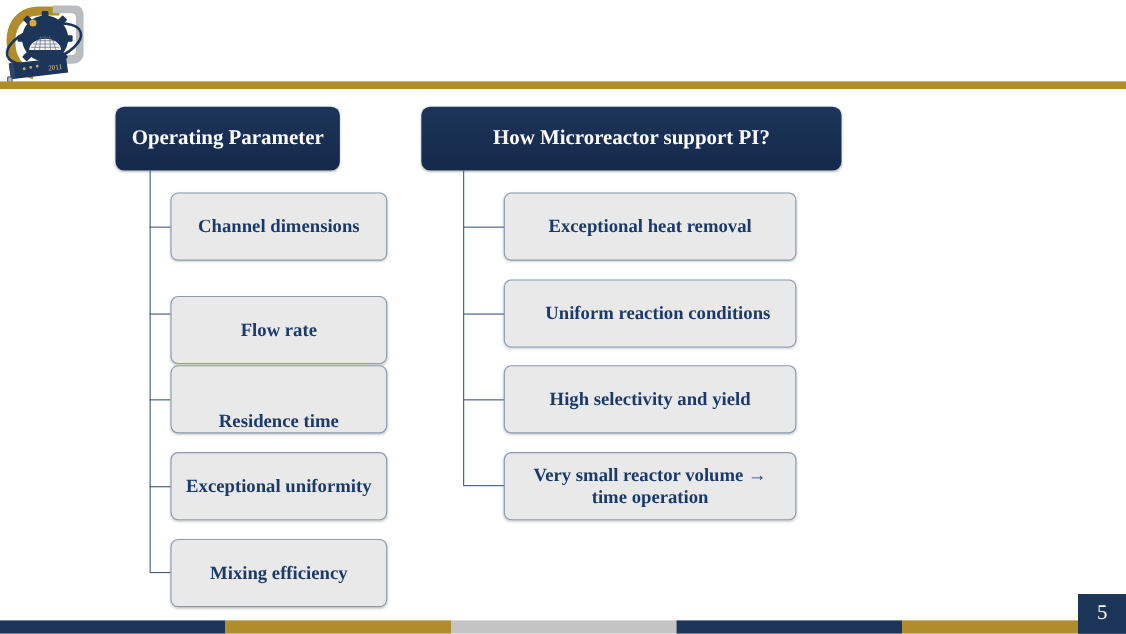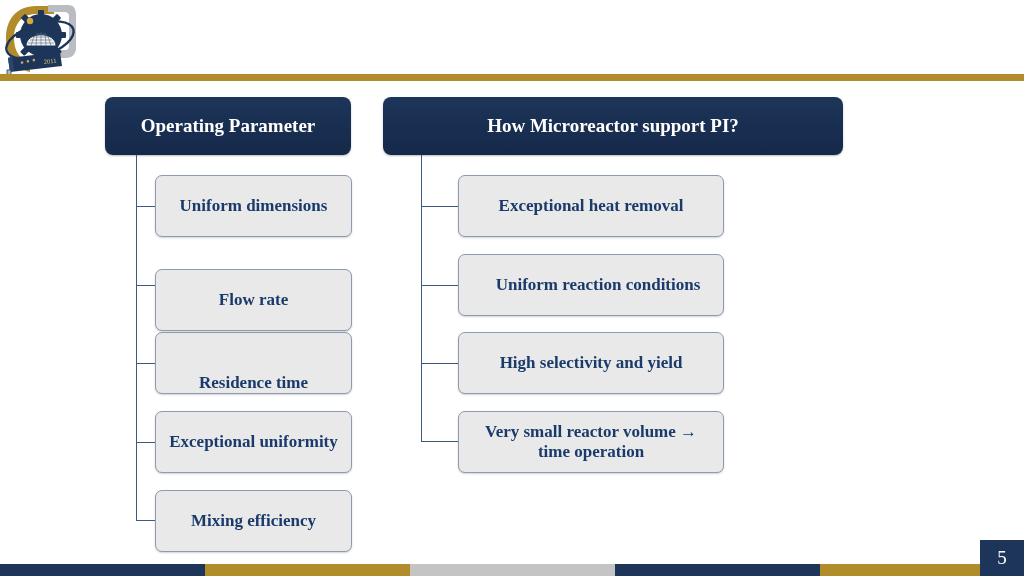--- a/index.html
+++ b/index.html
@@ -70,22 +70,22 @@
     height: 58px;
     border-radius: 8px;
     background: linear-gradient(180deg,#1d3559 0%, #15294a 100%);
     box-shadow: 0 1px 2px rgba(0,0,0,0.28);
     display: flex;
     align-items: center;
     justify-content: center;
     box-sizing: border-box;
     padding: 0 8px;
   }
-  #column-operating-parameter .tree-header { width: 246px; }
-  #column-microreactor-pi     .tree-header { width: 460px; }
+  #column-operating-parameter .tree-header { width: 204px; }
+  #column-microreactor-pi     .tree-header { width: 382px; }
   .tree-header-label {
     color: #ffffff;
     font-size: 19px;
     font-weight: bold;
     line-height: 1.08;
     text-align: center;
     font-family: "Liberation Serif", serif;
   }
 
   
@@ -223,21 +223,21 @@
   <div id="column-operating-parameter" class="tree-column">
 
     <div class="tree-header">
       <span class="tree-header-label">Operating Parameter</span>
     </div>
 
     <div class="trunk"></div>
 
     <div class="elbow" style="top:126px;"></div>
     <div class="tree-node" style="top:95px;">
-      <span class="tree-node-label">Uniform dimensions</span>
+      <span class="tree-node-label">Channel dimensions</span>
     </div>
 
     <div class="elbow" style="top:205px;"></div>
     <div class="tree-node" style="top:189px;">
       <span class="tree-node-label">Flow rate</span>
     </div>
 
     <div class="elbow" style="top:283px;"></div>
     <div class="tree-node" style="top:252px;align-items:flex-end;">
       <span class="tree-node-label">Residence time</span>

